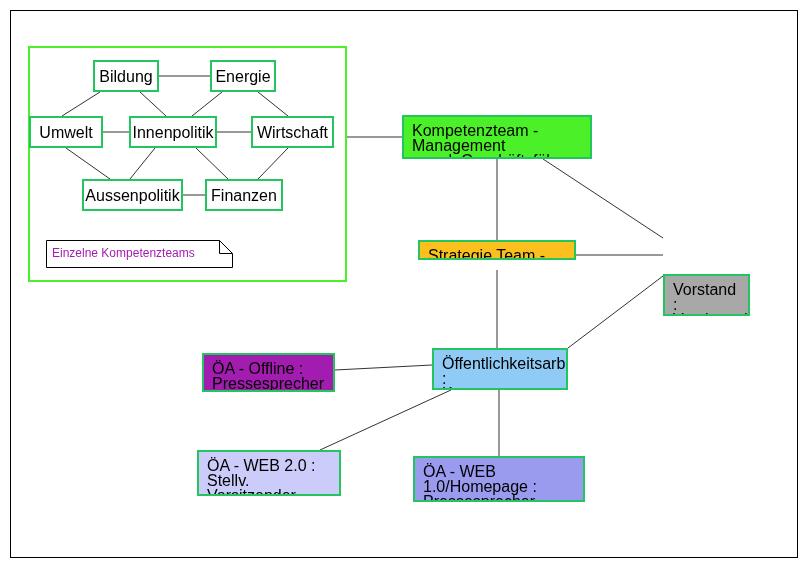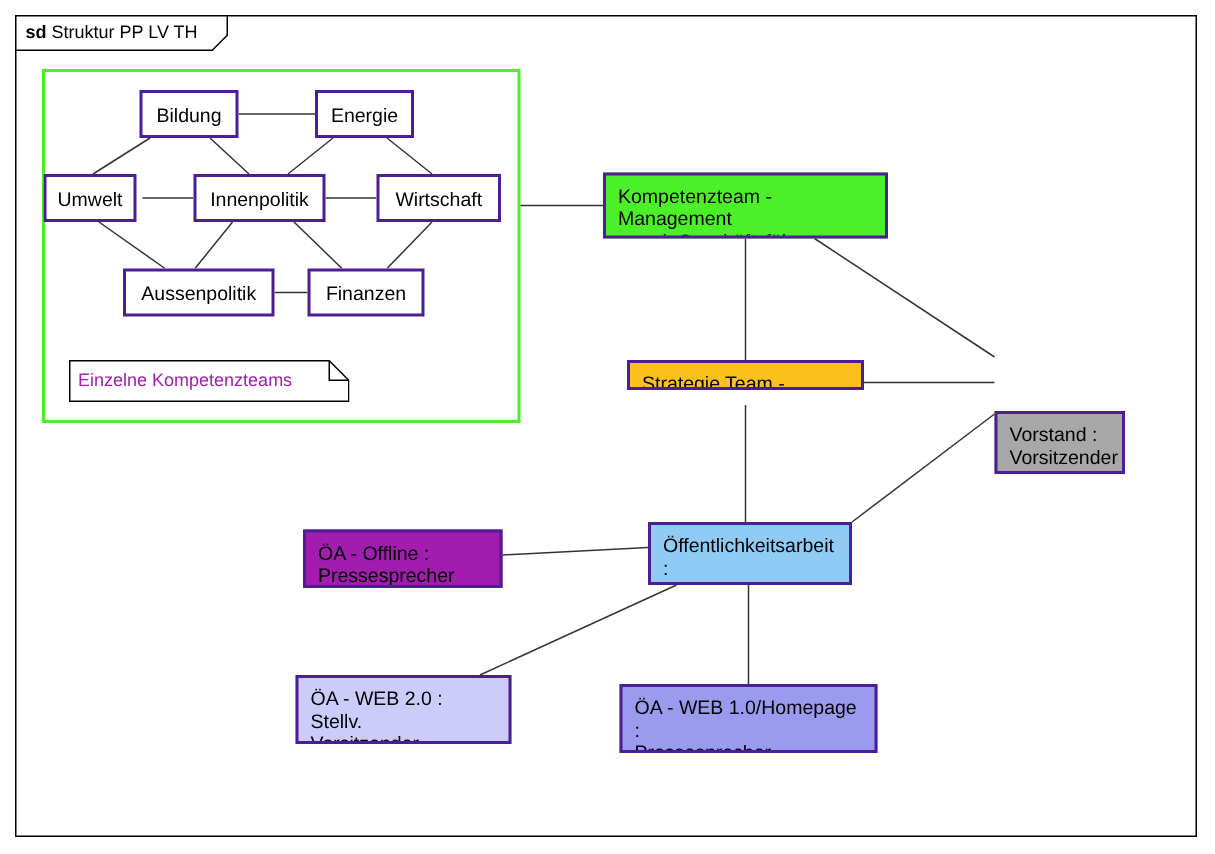--- a/index.html
+++ b/index.html
@@ -79,25 +79,25 @@
     left: 0;
     top: 0;
     width: 810px;
     height: 569px;
     pointer-events: none;
   }
 
   
   .node {
     position: absolute;
-    border: 2px solid #4c1d95;
+    border: 2px solid #22c55e;
     box-sizing: border-box;
     background: #ffffff;
     color: #000000;
-    font-size: 13px;
+    font-size: 16px;
     line-height: 15px;
     overflow: hidden;
   }
   .node .txt {
     display: block;
     white-space: pre-line;
   }
 
   
   .node.plain {
@@ -135,29 +135,20 @@
     white-space: nowrap;
   }
 </style>
 </head>
 <body>
 
 <div id="canvas">
 
   <div id="frame"></div>
 
-  <div id="title-tab">
-    <svg class="tab-shape" width="142" height="24" viewBox="0 0 142 24">
-      <path d="M0.5,0.5 L141.5,0.5 L141.5,13.5 L131.5,23.5 L0.5,23.5 Z" fill="#ffffff" stroke="#000000" stroke-width="1"></path>
-    </svg>
-    <div class="tab-label">
-      <span class="kw">sd</span>
-      <span>Struktur PP LV TH</span>
-    </div>
-  </div>
 
   <div id="green-frame"></div>
 
   <svg class="links" id="link-layer" viewBox="0 0 810 569">
       <line x1="159" y1="76" x2="210" y2="76" stroke="#333333" stroke-width="1"></line>
       <line x1="100" y1="92" x2="62" y2="116" stroke="#333333" stroke-width="1"></line>
       <line x1="140" y1="92" x2="166" y2="116" stroke="#333333" stroke-width="1"></line>
       <line x1="222" y1="92" x2="192" y2="116" stroke="#333333" stroke-width="1"></line>
       <line x1="258" y1="92" x2="288" y2="116" stroke="#333333" stroke-width="1"></line>
       <line x1="95" y1="132" x2="129" y2="132" stroke="#333333" stroke-width="1"></line>
@@ -178,21 +169,21 @@
       <line x1="499" y1="390" x2="499" y2="456" stroke="#333333" stroke-width="1"></line>
     </svg>
 
   <div id="node-layer">
       <div class="node plain" style="left: 93px; top: 60px; width: 66px; height: 32px; background: rgb(255, 255, 255);">
         <span class="txt">Bildung</span>
       </div>
       <div class="node plain" style="left: 210px; top: 60px; width: 66px; height: 32px; background: rgb(255, 255, 255);">
         <span class="txt">Energie</span>
       </div>
-      <div class="node plain" style="left: 29px; top: 116px; width: 62px; height: 32px; background: rgb(255, 255, 255);">
+      <div class="node plain" style="left: 29px; top: 116px; width: 74px; height: 32px; background: rgb(255, 255, 255);">
         <span class="txt">Umwelt</span>
       </div>
       <div class="node plain" style="left: 129px; top: 116px; width: 88px; height: 32px; background: rgb(255, 255, 255);">
         <span class="txt">Innenpolitik</span>
       </div>
       <div class="node plain" style="left: 251px; top: 116px; width: 83px; height: 32px; background: rgb(255, 255, 255);">
         <span class="txt">Wirtschaft</span>
       </div>
       <div class="node plain" style="left: 82px; top: 179px; width: 101px; height: 32px; background: rgb(255, 255, 255);">
         <span class="txt">Aussenpolitik</span>

